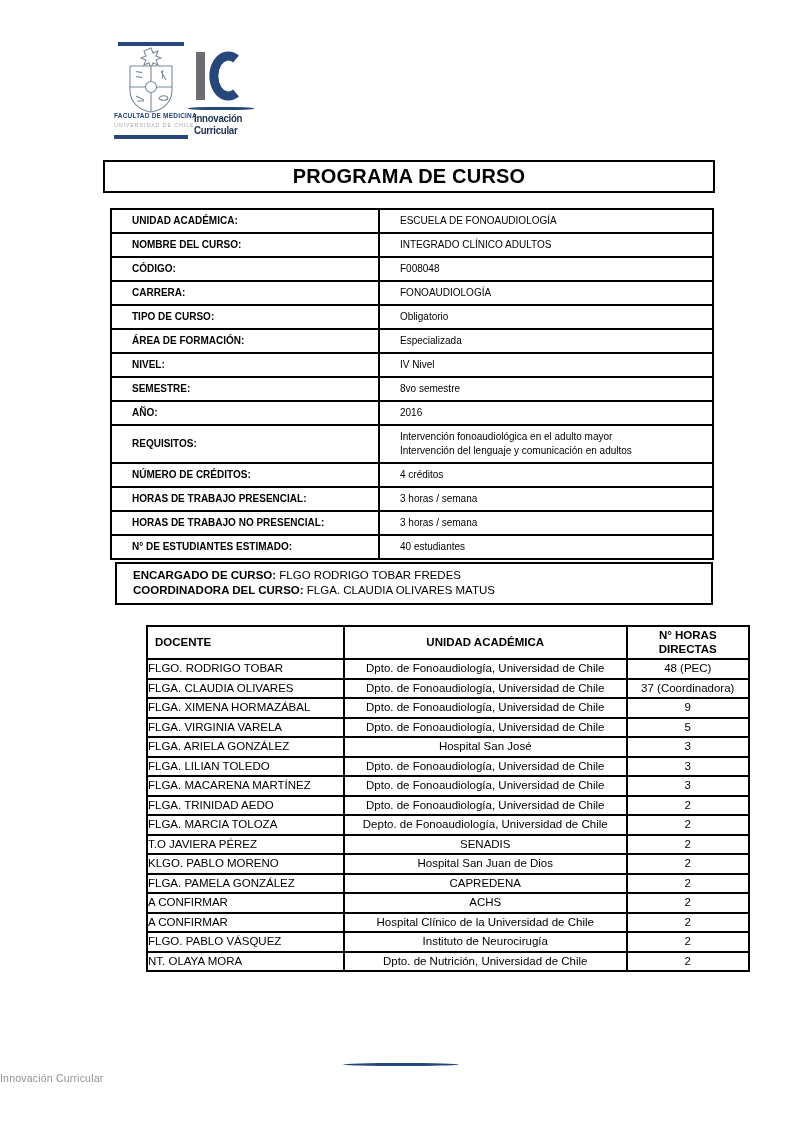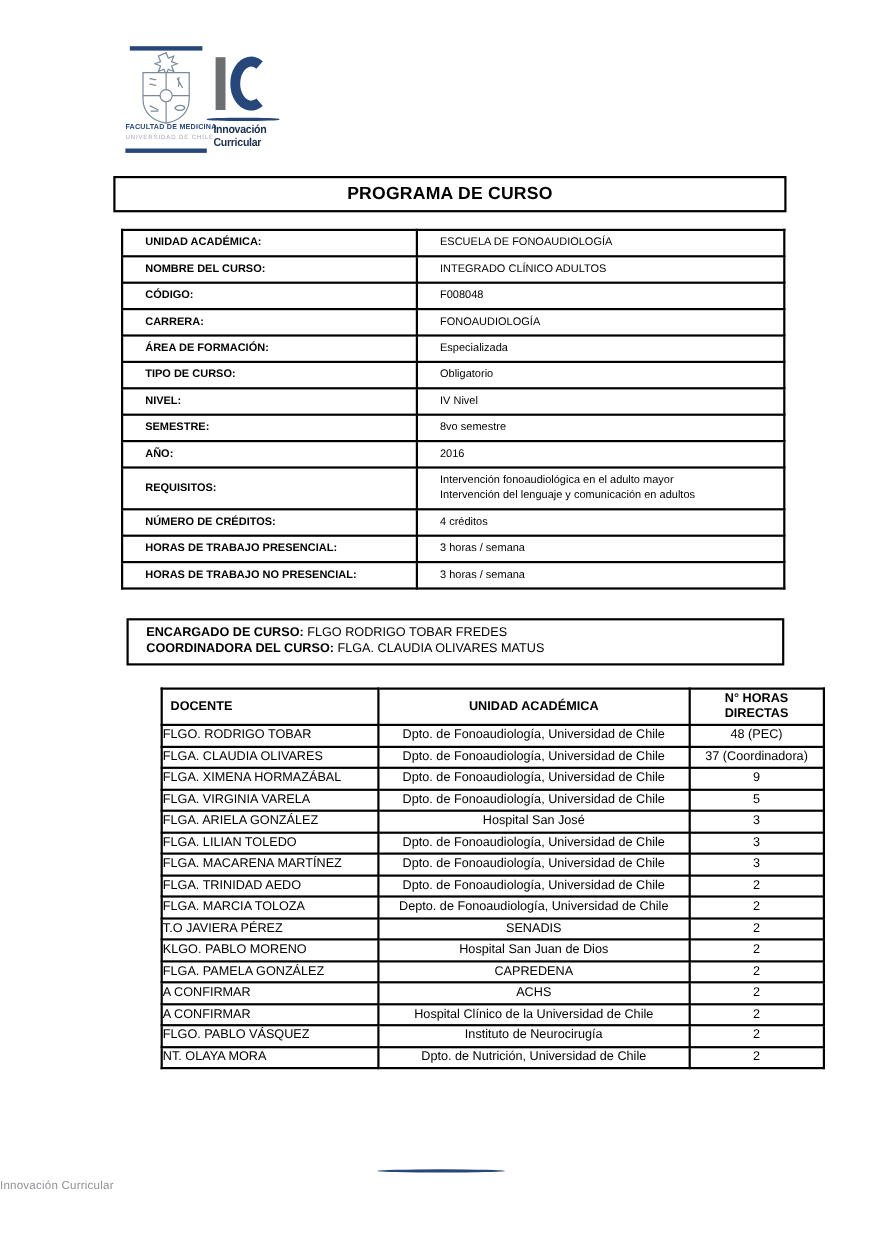--- a/index.html
+++ b/index.html
@@ -36,21 +36,21 @@
     font-size: 10.5px; font-weight: bold; color: #1c3050;
     letter-spacing: -0.3px; transform: scaleX(0.92); transform-origin: left;
   }
   .ic-text1 { top: 64px; }
   .ic-text2 { top: 76px; }
 
   
   .title-box {
     position: absolute; left: 103px; top: 160px; width: 612px; height: 33px;
     border: 2px solid #000; text-align: center;
-    font-size: 16px; font-weight: bold; line-height: 29px; letter-spacing: 0.2px;
+    font-size: 20px; font-weight: bold; line-height: 29px; letter-spacing: 0.2px;
   }
 
   
   .info-table {
     position: absolute; left: 110px; top: 208px; width: 604px;
     border-collapse: collapse; table-layout: fixed;
   }
   .info-table td {
     border: 2px solid #000;
     font-size: 10px; line-height: 14px;
@@ -149,26 +149,26 @@
       </tr>
       <tr>
         <td class="lbl">CÓDIGO:</td>
         <td class="val">F008048</td>
       </tr>
       <tr>
         <td class="lbl">CARRERA:</td>
         <td class="val">FONOAUDIOLOGÍA</td>
       </tr>
       <tr>
+        <td class="lbl">TIPO DE CURSO:</td>
+        <td class="val">Obligatorio</td>
+      </tr>
+      <tr>
         <td class="lbl">ÁREA DE FORMACIÓN:</td>
         <td class="val">Especializada</td>
-      </tr>
-      <tr>
-        <td class="lbl">TIPO DE CURSO:</td>
-        <td class="val">Obligatorio</td>
       </tr>
       <tr>
         <td class="lbl">NIVEL:</td>
         <td class="val">IV Nivel</td>
       </tr>
       <tr>
         <td class="lbl">SEMESTRE:</td>
         <td class="val">8vo semestre</td>
       </tr>
       <tr>
@@ -186,20 +186,24 @@
         <td class="lbl">NÚMERO DE CRÉDITOS:</td>
         <td class="val">4 créditos</td>
       </tr>
       <tr>
         <td class="lbl">HORAS DE TRABAJO PRESENCIAL:</td>
         <td class="val">3 horas / semana</td>
       </tr>
       <tr>
         <td class="lbl">HORAS DE TRABAJO NO PRESENCIAL:</td>
         <td class="val">3 horas / semana</td>
+      </tr>
+      <tr>
+        <td class="lbl">N° DE ESTUDIANTES ESTIMADO:</td>
+        <td class="val">40 estudiantes</td>
       </tr>
     </tbody>
   </table>
 
   <div class="staff-box">
     <div>
       <span class="lbl">ENCARGADO DE CURSO:</span>
       <span>FLGO RODRIGO TOBAR FREDES</span>
     </div>
     <div>

